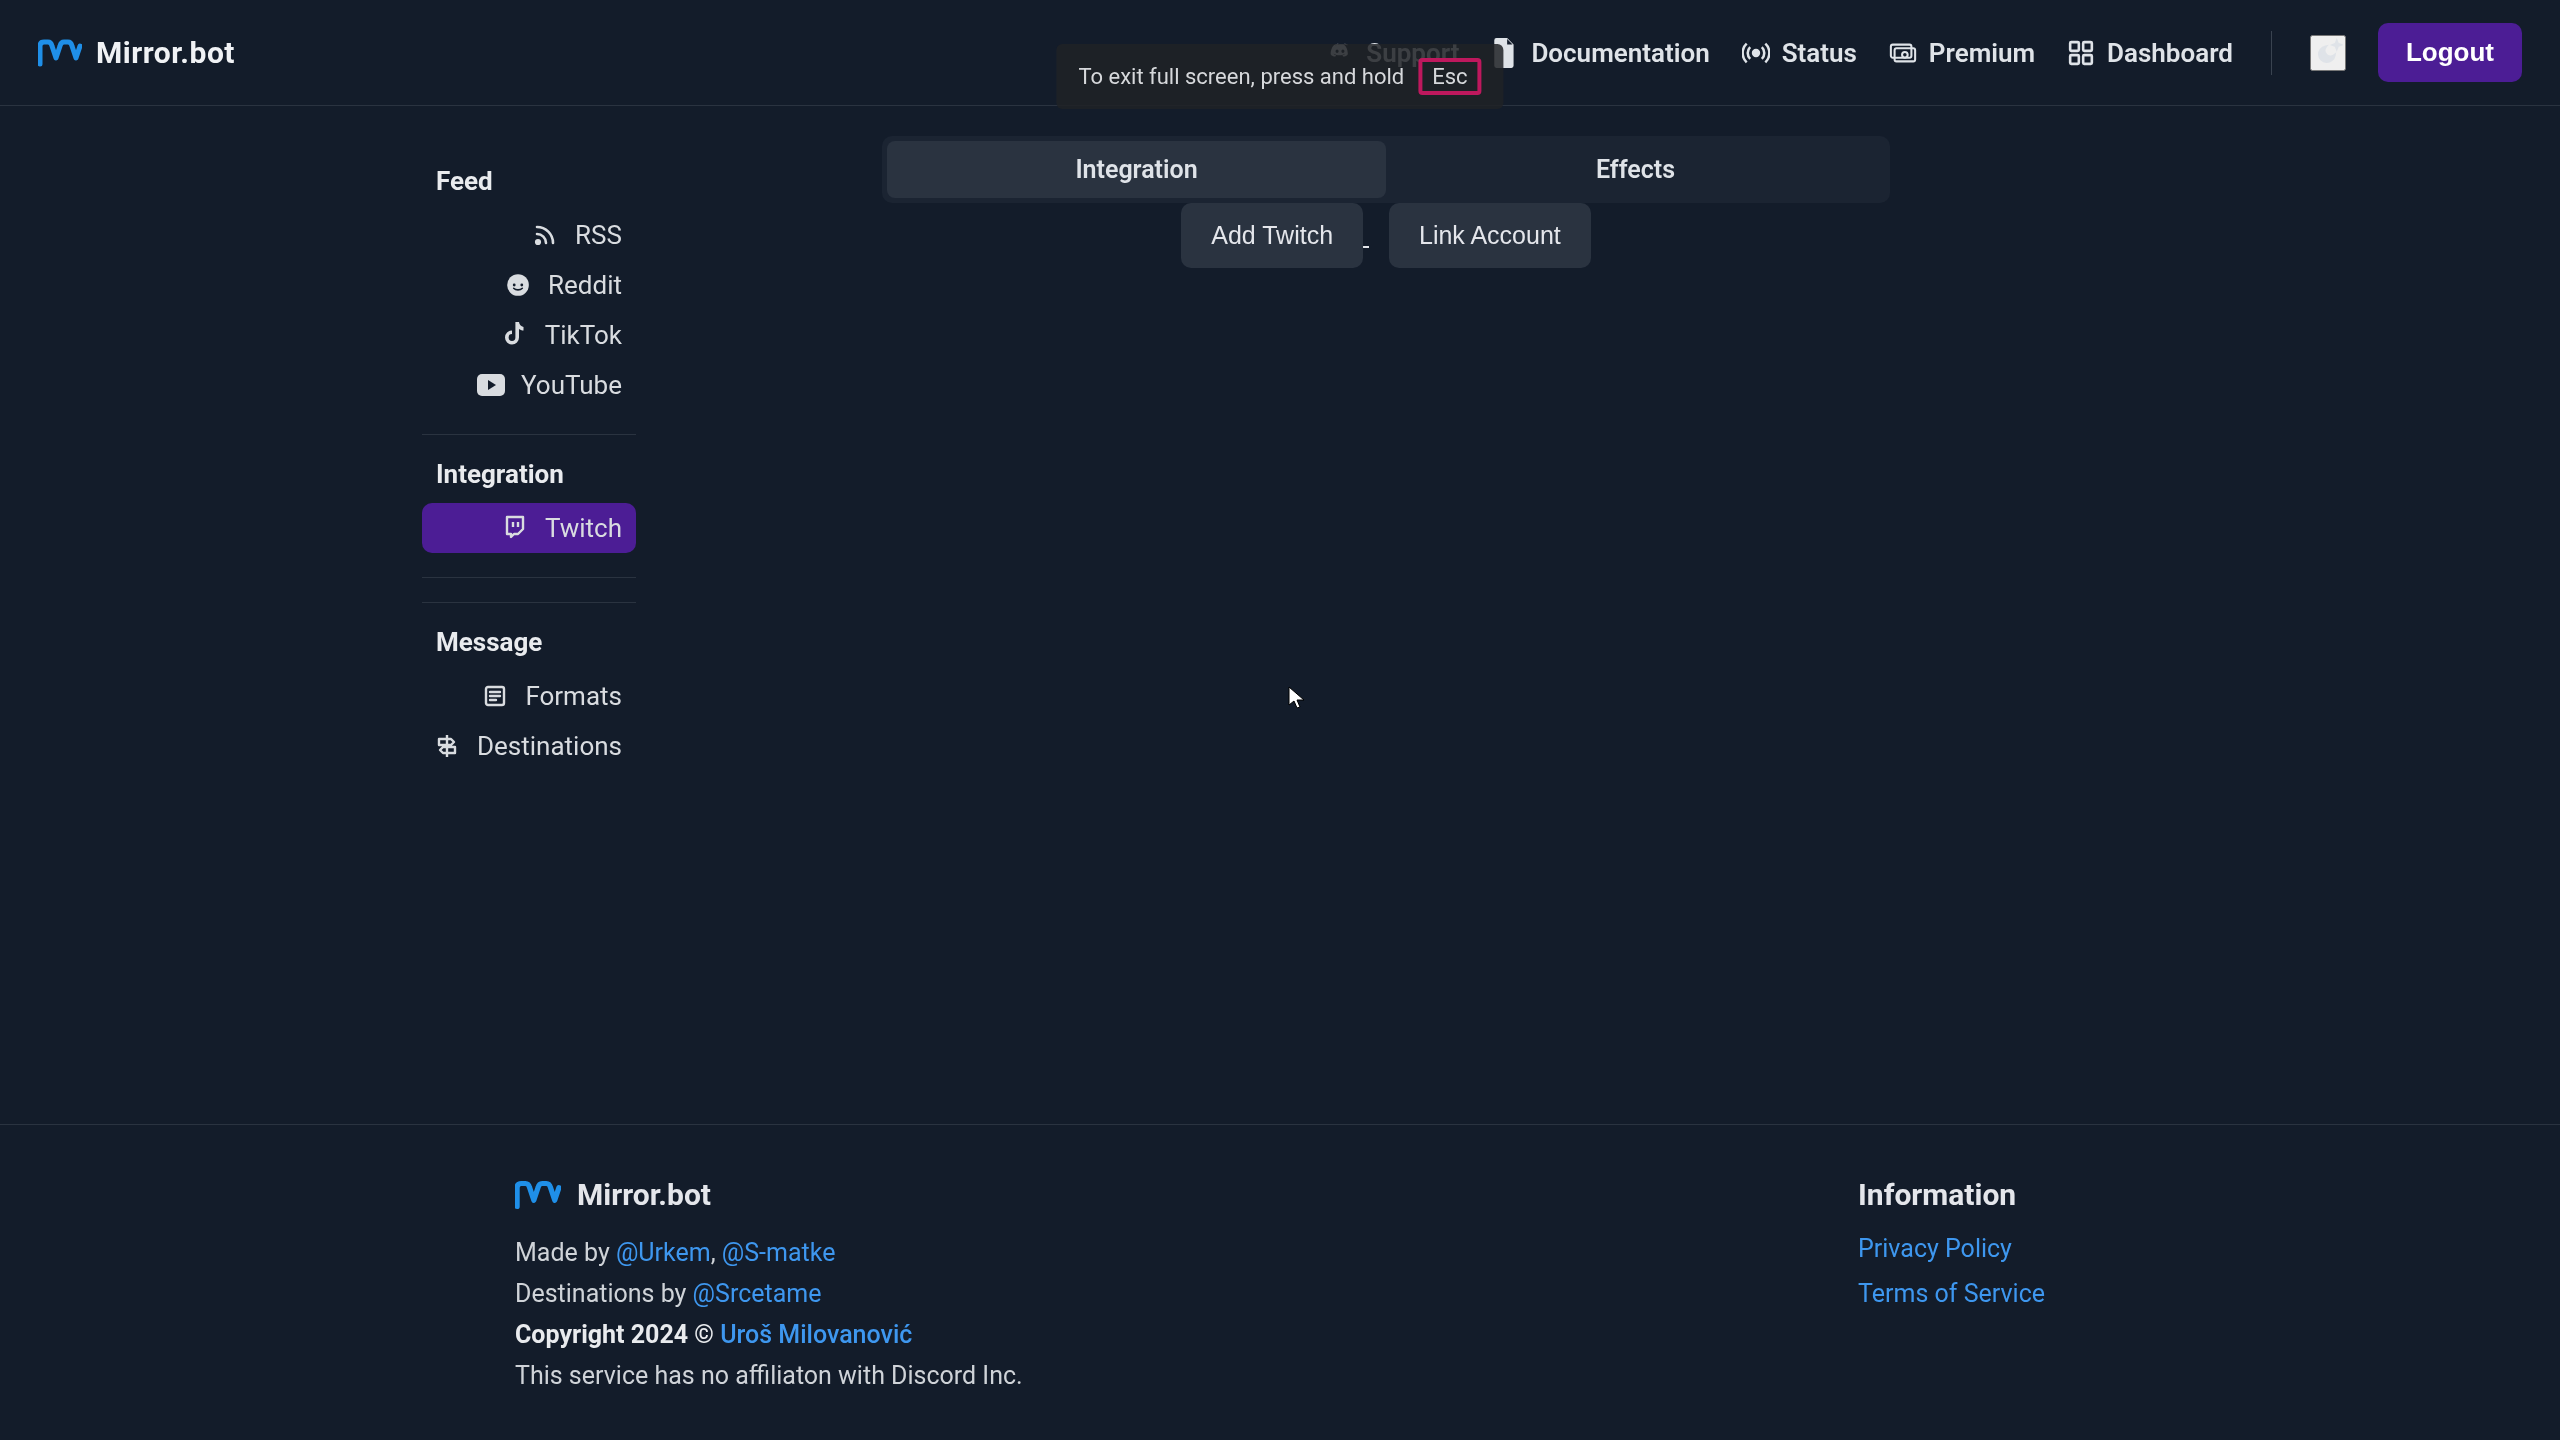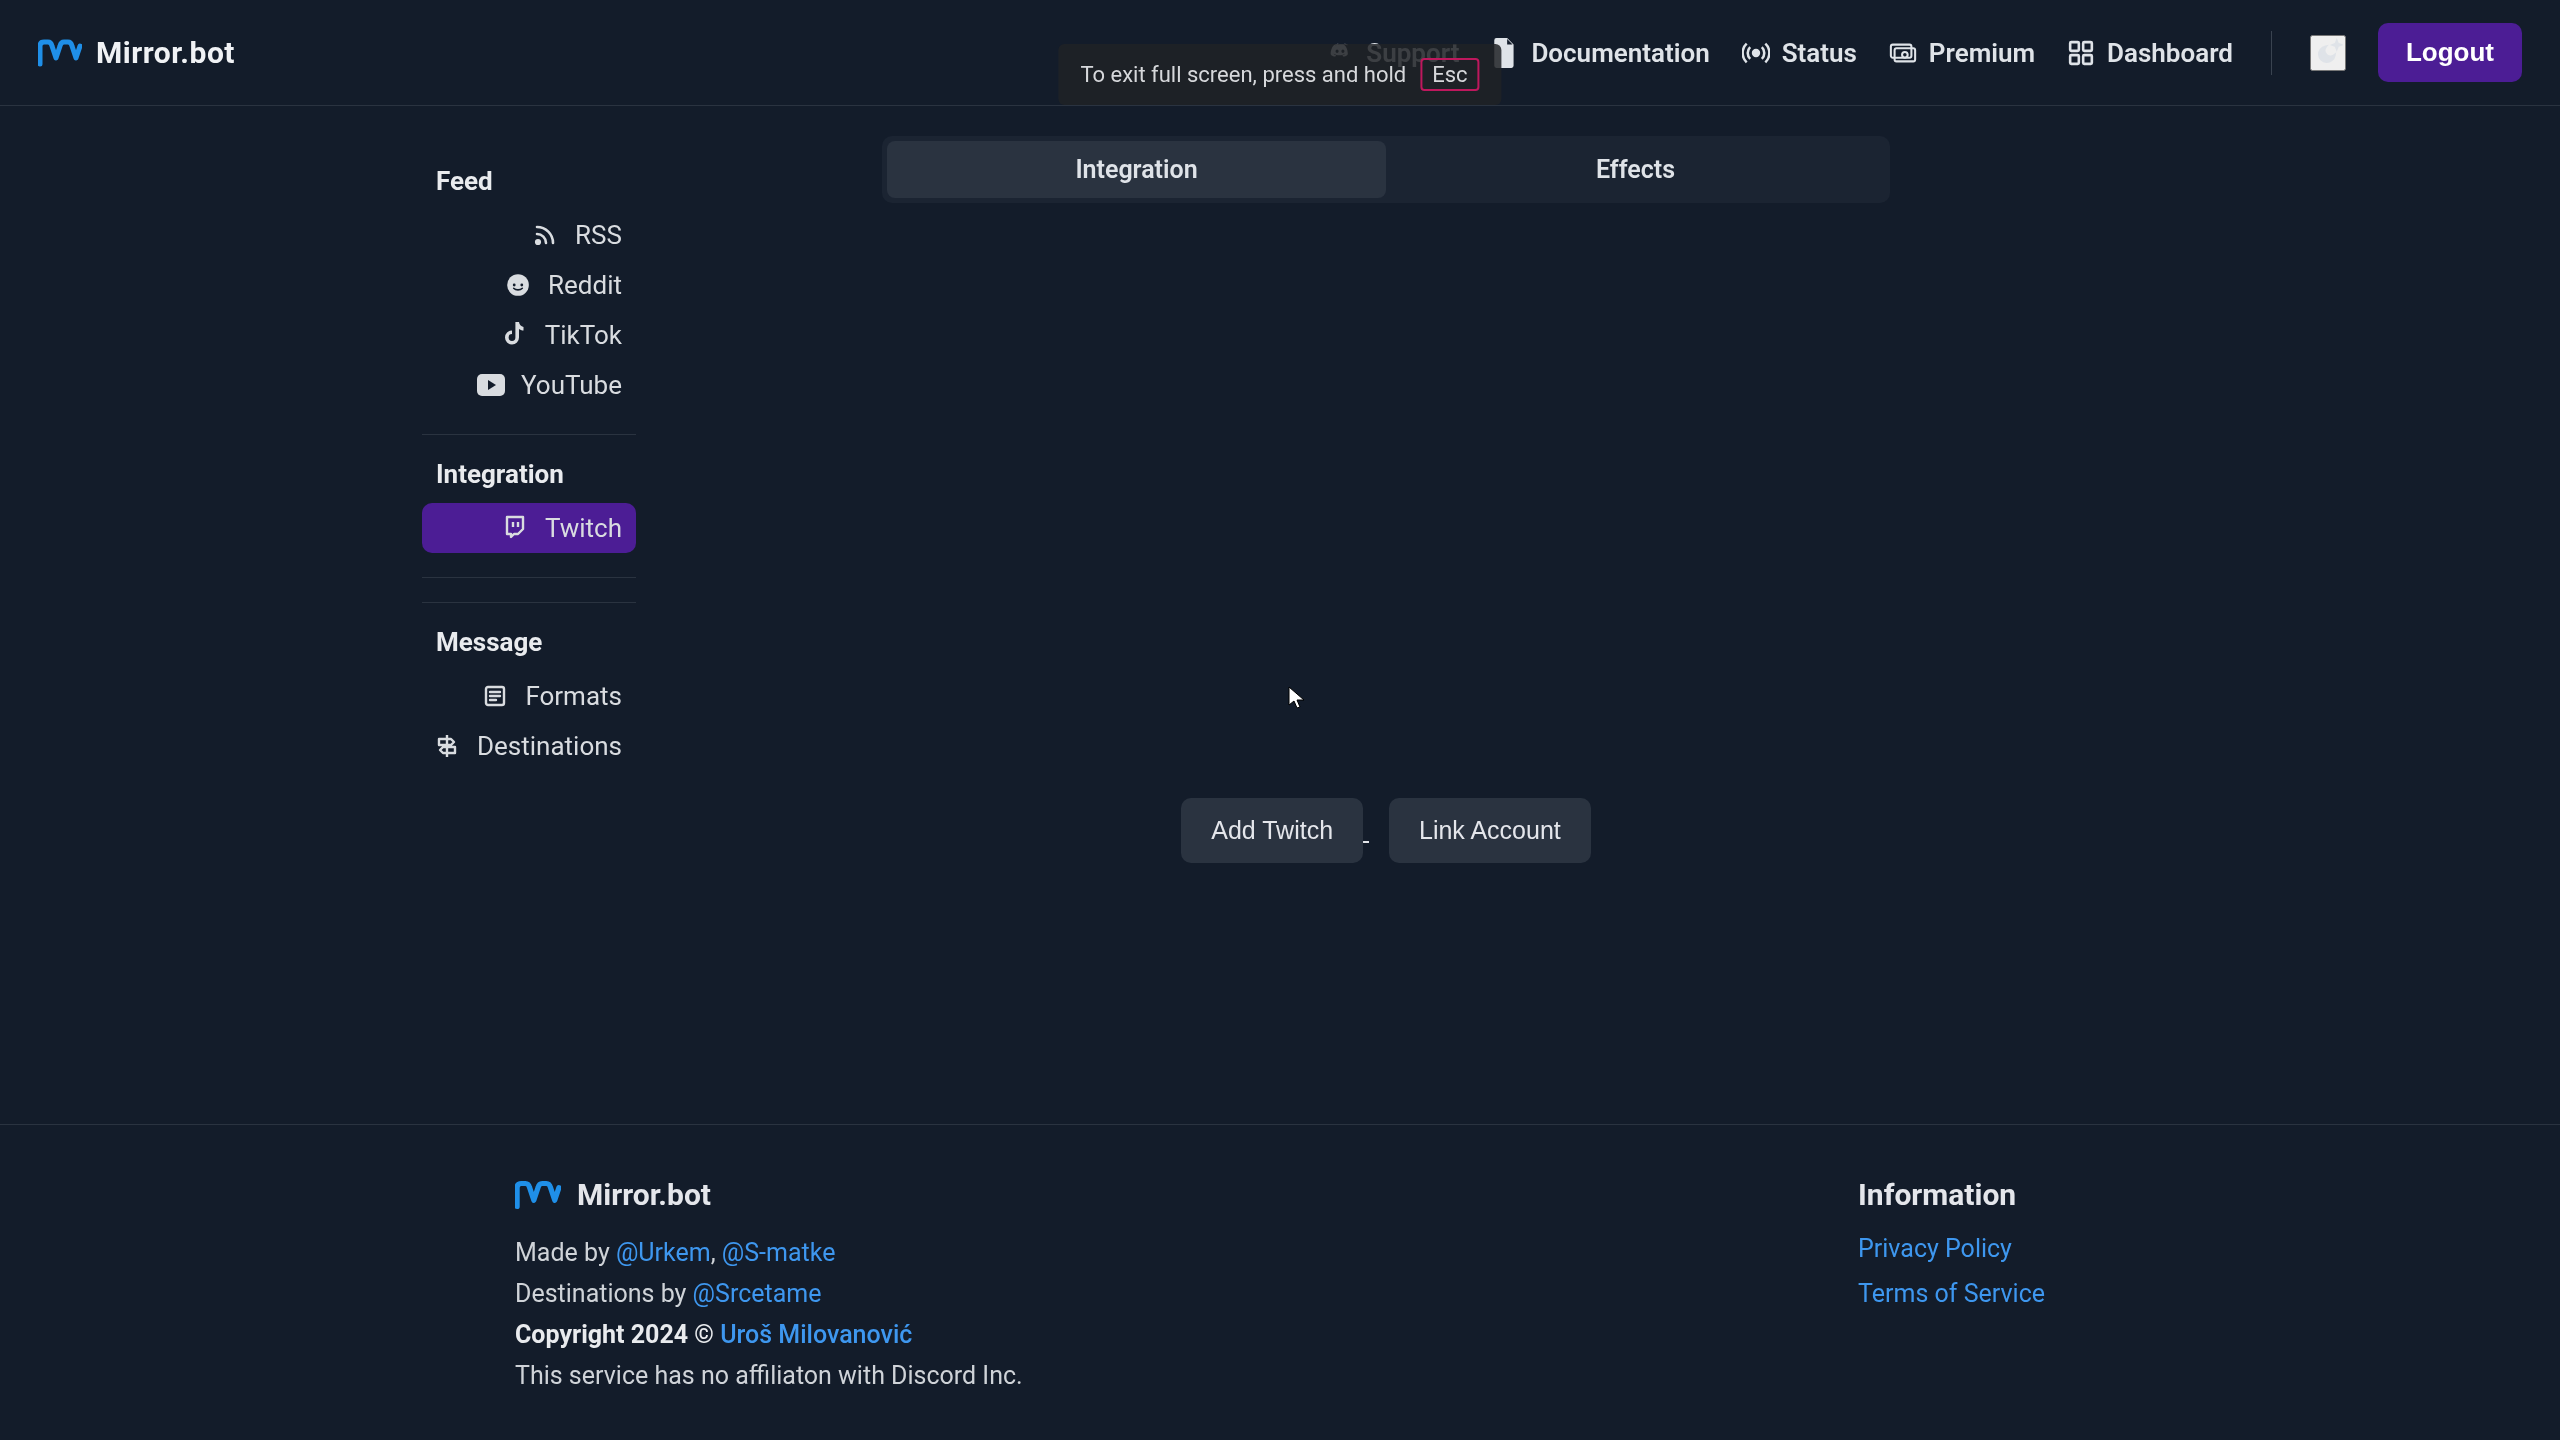--- a/index.html
+++ b/index.html
@@ -53,21 +53,21 @@
     left: 50%;
     transform: translateX(-50%);
     background: rgba(32,34,38,.85);
     color: #d6d8db;
     font-size: 22px;
     padding: 14px 22px;
     border-radius: 6px;
     display: flex; align-items: center; gap: 14px;
   }
   .esc-key {
-    border: 2px solid #be185d;
+    border: 4px solid #be185d;
     border-radius: 4px;
     padding: 2px 10px;
     font-size: 22px;
   }
 
   
   .page {
     display: flex;
     padding: 30px 0 0 436px;
   }
@@ -118,21 +118,21 @@
     font-weight: 600;
     font-size: 25px;
     color: #dfe3e8;
     cursor: pointer;
   }
   .tab.active { background: #2a3340; }
   .content-area {
     width: 1008px;
     height: 660px;
     display: flex;
-    align-items: flex-end;
+    align-items: flex-start;
     justify-content: center;
     text-decoration: underline;
   }
   .btn {
     background: #2a3340;
     color: #e4e6eb;
     font-size: 25px;
     font-weight: 500;
     padding: 18px 30px;
     border-radius: 10px;

